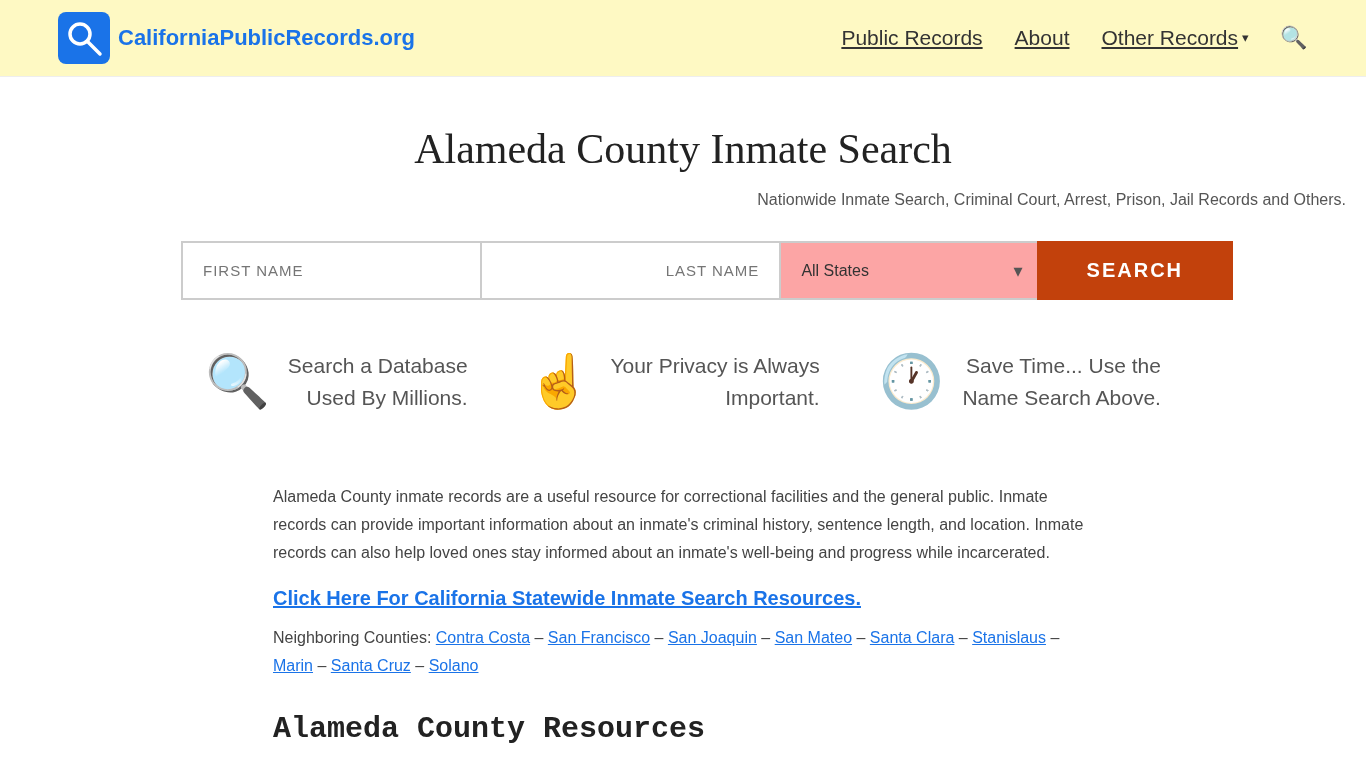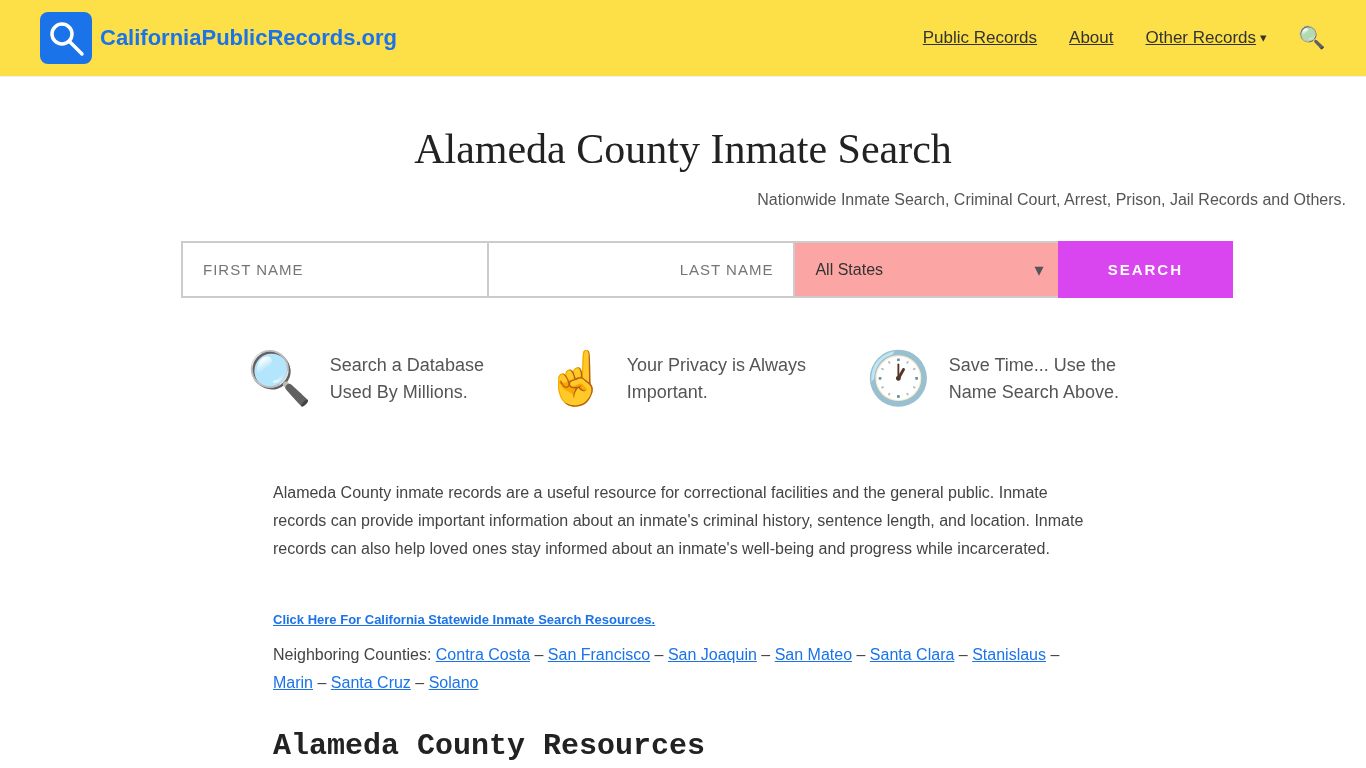--- a/index.html
+++ b/index.html
@@ -3,23 +3,23 @@
   <meta charset="utf-8">
   <style>
     * { box-sizing: border-box; margin: 0; padding: 0; }
     body { font-family: Georgia, 'Times New Roman', serif; color: #333; background: #fff; }
 
     
     header {
       display: flex;
       align-items: center;
       justify-content: space-between;
-      padding: 12px 40px;
+      padding: 12px 58px;
       border-bottom: 1px solid #eee;
-      background: #fde047;
+      background: #fef9c3;
     }
     .logo-area {
       display: flex;
       align-items: center;
       gap: 8px;
     }
     .logo-icon {
       width: 52px;
       height: 52px;
     }
@@ -30,21 +30,21 @@
       font-family: Arial, sans-serif;
     }
     nav {
       display: flex;
       align-items: center;
       gap: 32px;
     }
     nav a {
       text-decoration: underline;
       color: #333;
-      font-size: 17px;
+      font-size: 21px;
       font-family: Arial, sans-serif;
       cursor: pointer;
     }
     .nav-other {
       display: flex;
       align-items: center;
       gap: 4px;
     }
     .search-icon-nav {
       font-size: 22px;
@@ -124,25 +124,25 @@
       content: '▾';
       position: absolute;
       right: 14px;
       top: 50%;
       transform: translateY(-50%);
       font-size: 18px;
       color: #555;
       pointer-events: none;
     }
     .search-btn {
-      background: #d946ef;
+      background: #c2410c;
       color: #fff;
       border: none;
       padding: 18px 50px;
-      font-size: 15px;
+      font-size: 20px;
       letter-spacing: 2px;
       font-weight: bold;
       cursor: pointer;
       font-family: Arial, sans-serif;
       white-space: nowrap;
     }
 
     
     .features {
       display: flex;
@@ -157,24 +157,24 @@
       display: flex;
       align-items: center;
       gap: 18px;
     }
     .feature-icon {
       font-size: 52px;
       color: #29b6d4;
       flex-shrink: 0;
     }
     .feature-text {
-      font-size: 18px;
+      font-size: 21px;
       color: #555;
       font-family: Arial, sans-serif;
-      text-align: left;
+      text-align: right;
       line-height: 1.5;
     }
 
     
     .content {
       max-width: 900px;
       margin: 0 auto;
       padding: 20px 40px 40px;
     }
     .content p {
@@ -187,24 +187,23 @@
     .content a {
       color: #1a73e8;
       text-decoration: underline;
       cursor: pointer;
     }
     .california-link {
       font-weight: bold;
       color: #1a73e8;
       text-decoration: underline;
       font-family: Arial, sans-serif;
-      font-size: 13px;
+      font-size: 20px;
       display: inline-block;
       margin-bottom: 14px;
-      margin-top: 29px;
     }
     .neighbors-line {
       font-size: 15px;
       color: #444;
       font-family: Arial, sans-serif;
       line-height: 2;
       margin-bottom: 6px;
     }
     .neighbors-line a {
       color: #1a73e8;

